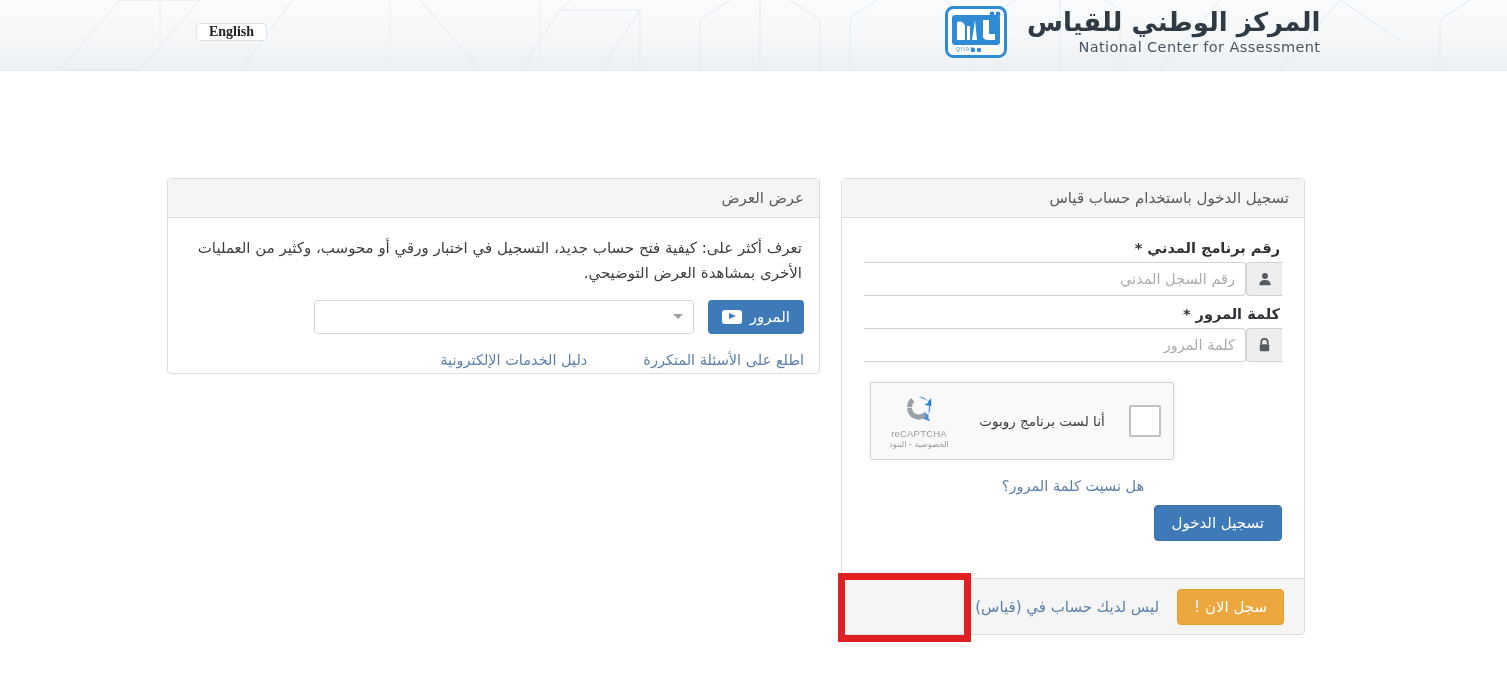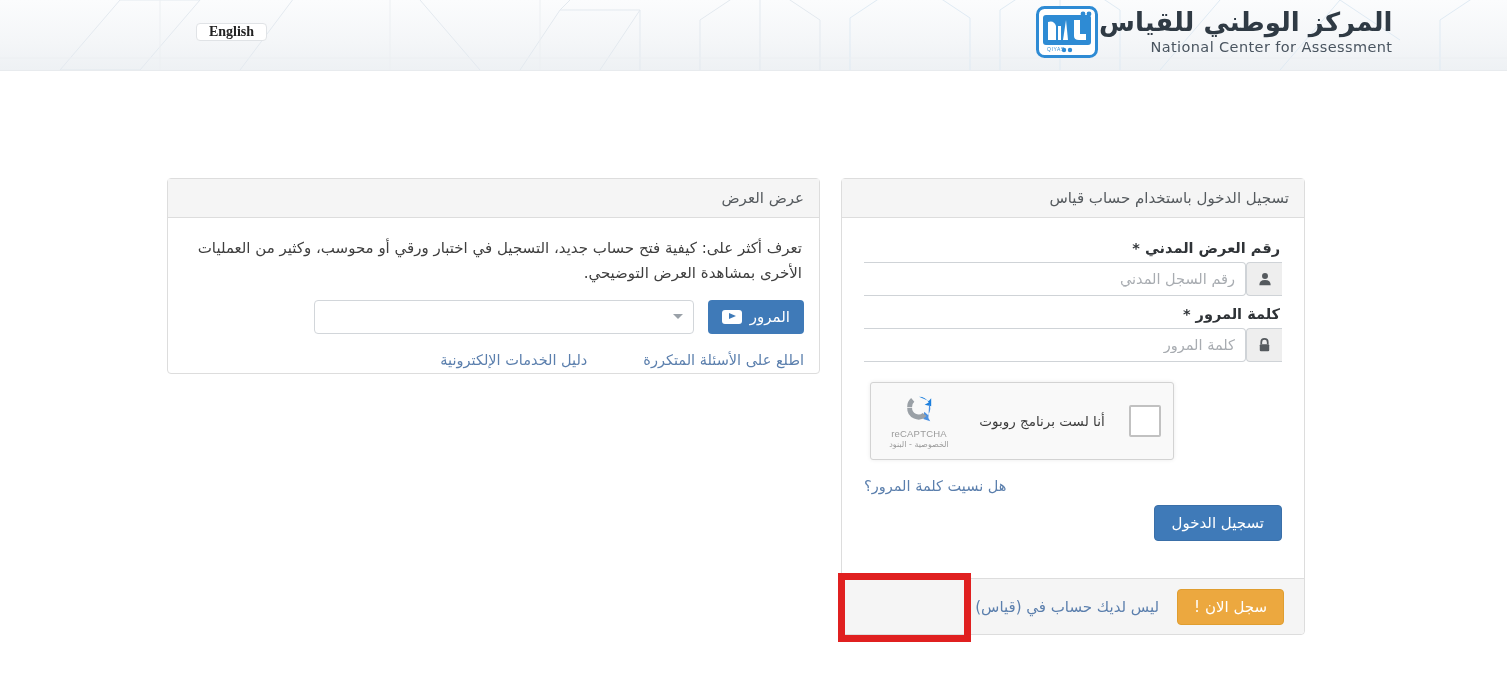--- a/index.html
+++ b/index.html
@@ -46,25 +46,25 @@
     display: flex;
     align-items: center;
     justify-content: center;
     cursor: pointer;
     direction: ltr;
   }
 
   .brand {
     position: absolute;
     top: 6px;
-    left: 1036px;
+    left: 945px;
     display: flex;
     flex-direction: row-reverse;
     align-items: center;
-    gap: 1px;
+    gap: 20px;
     direction: ltr;
   }
   .brand-text {
     display: flex;
     flex-direction: column;
     align-items: flex-end;
     line-height: 1.05;
   }
   .brand-ar {
     font-size: 26px;
@@ -274,21 +274,21 @@
     font-size: 9.5px;
     color: #9b9b9b;
     letter-spacing: .2px;
     font-family: "Liberation Sans", sans-serif;
   }
   .recaptcha-brand .rc-terms {
     font-size: 8px;
     color: #9b9b9b;
   }
 
-  .forgot-row { margin-top: 16px; text-align: left; }
+  .forgot-row { margin-top: 16px; text-align: center; }
   .forgot-row a {
     font-size: 14.5px;
     color: #5b7fad;
     text-decoration: none;
     cursor: pointer;
   }
   .submit-row { display: flex; justify-content: flex-start; margin-top: 10px; }
   .login-button {
     background: #3f7ab8;
     border: 1px solid #3a6fa8;
@@ -427,21 +427,21 @@
         <a>دليل الخدمات الإلكترونية</a>
       </div>
     </div>
   </div>
 
   <div class="panel login-panel">
     <div class="panel-heading">تسجيل الدخول باستخدام حساب قياس</div>
 
     <div class="login-body">
 
-      <div class="field-label">رقم العرض المدني *</div>
+      <div class="field-label">رقم برنامج المدني *</div>
       <div class="input-group">
         <span class="input-addon">
           <svg width="14" height="14" viewBox="0 0 16 16" xmlns="http://www.w3.org/2000/svg">
             <circle cx="8" cy="4.6" r="3.4" fill="#555a5e"></circle>
             <path d="M1.5 15 Q1.5 9 8 9 Q14.5 9 14.5 15 Z" fill="#555a5e"></path>
           </svg>
         </span>
         <input class="text-input" type="text" placeholder="رقم السجل المدني" style="">
       </div>
 

